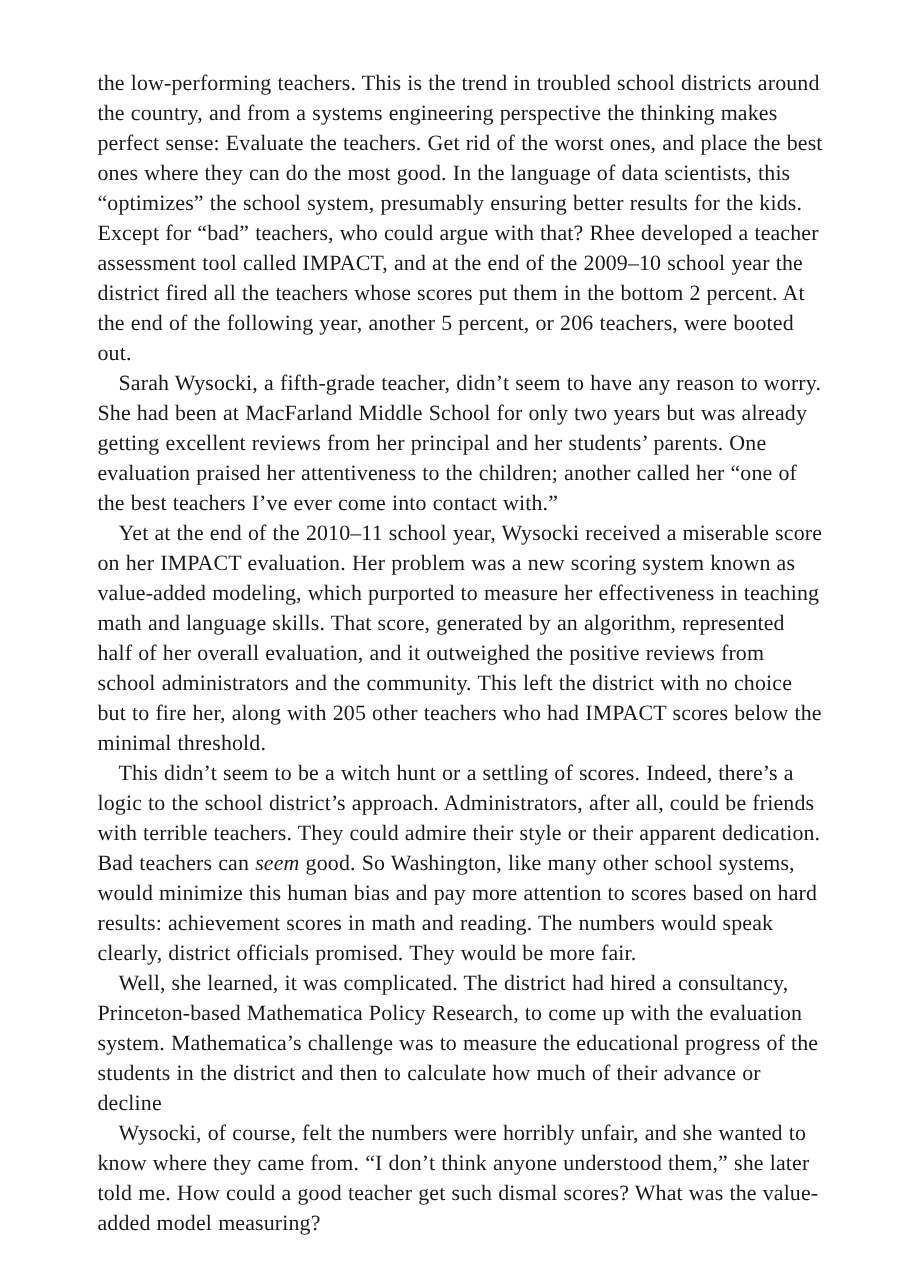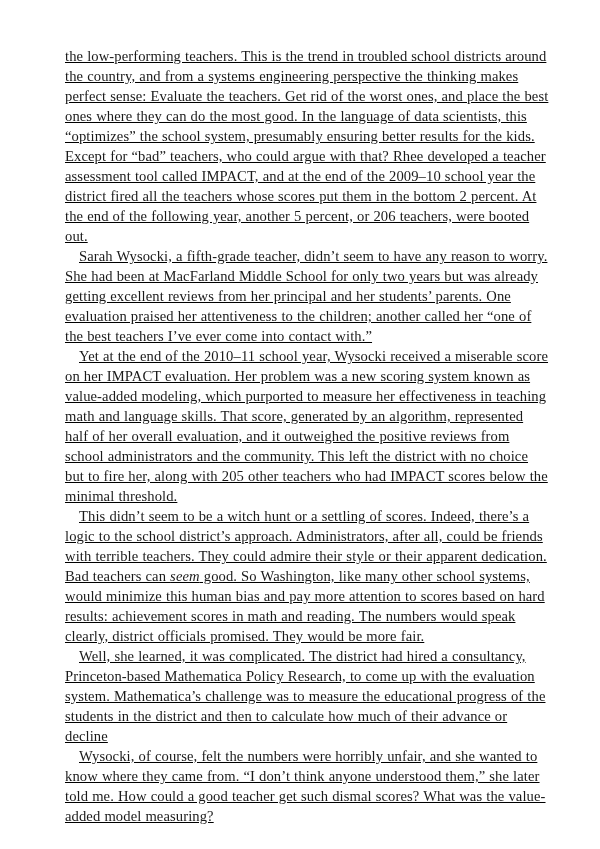--- a/index.html
+++ b/index.html
@@ -8,21 +8,20 @@
     background: #ffffff;
   }
   .book-page {
     position: relative;
     width: 600px;
     height: 849px;
     background: #ffffff;
     box-sizing: border-box;
     padding: 46px 50px 0 65px;
     overflow: hidden;
-    text-decoration: underline;
   }
   .page-text {
     font-family: "Liberation Serif", "DejaVu Serif", serif;
     font-size: 14.6px;
     line-height: 20px;
     text-align: left;
     letter-spacing: 0.1px;
     word-spacing: 0.3px;
   }
   .page-text p.paragraph {

